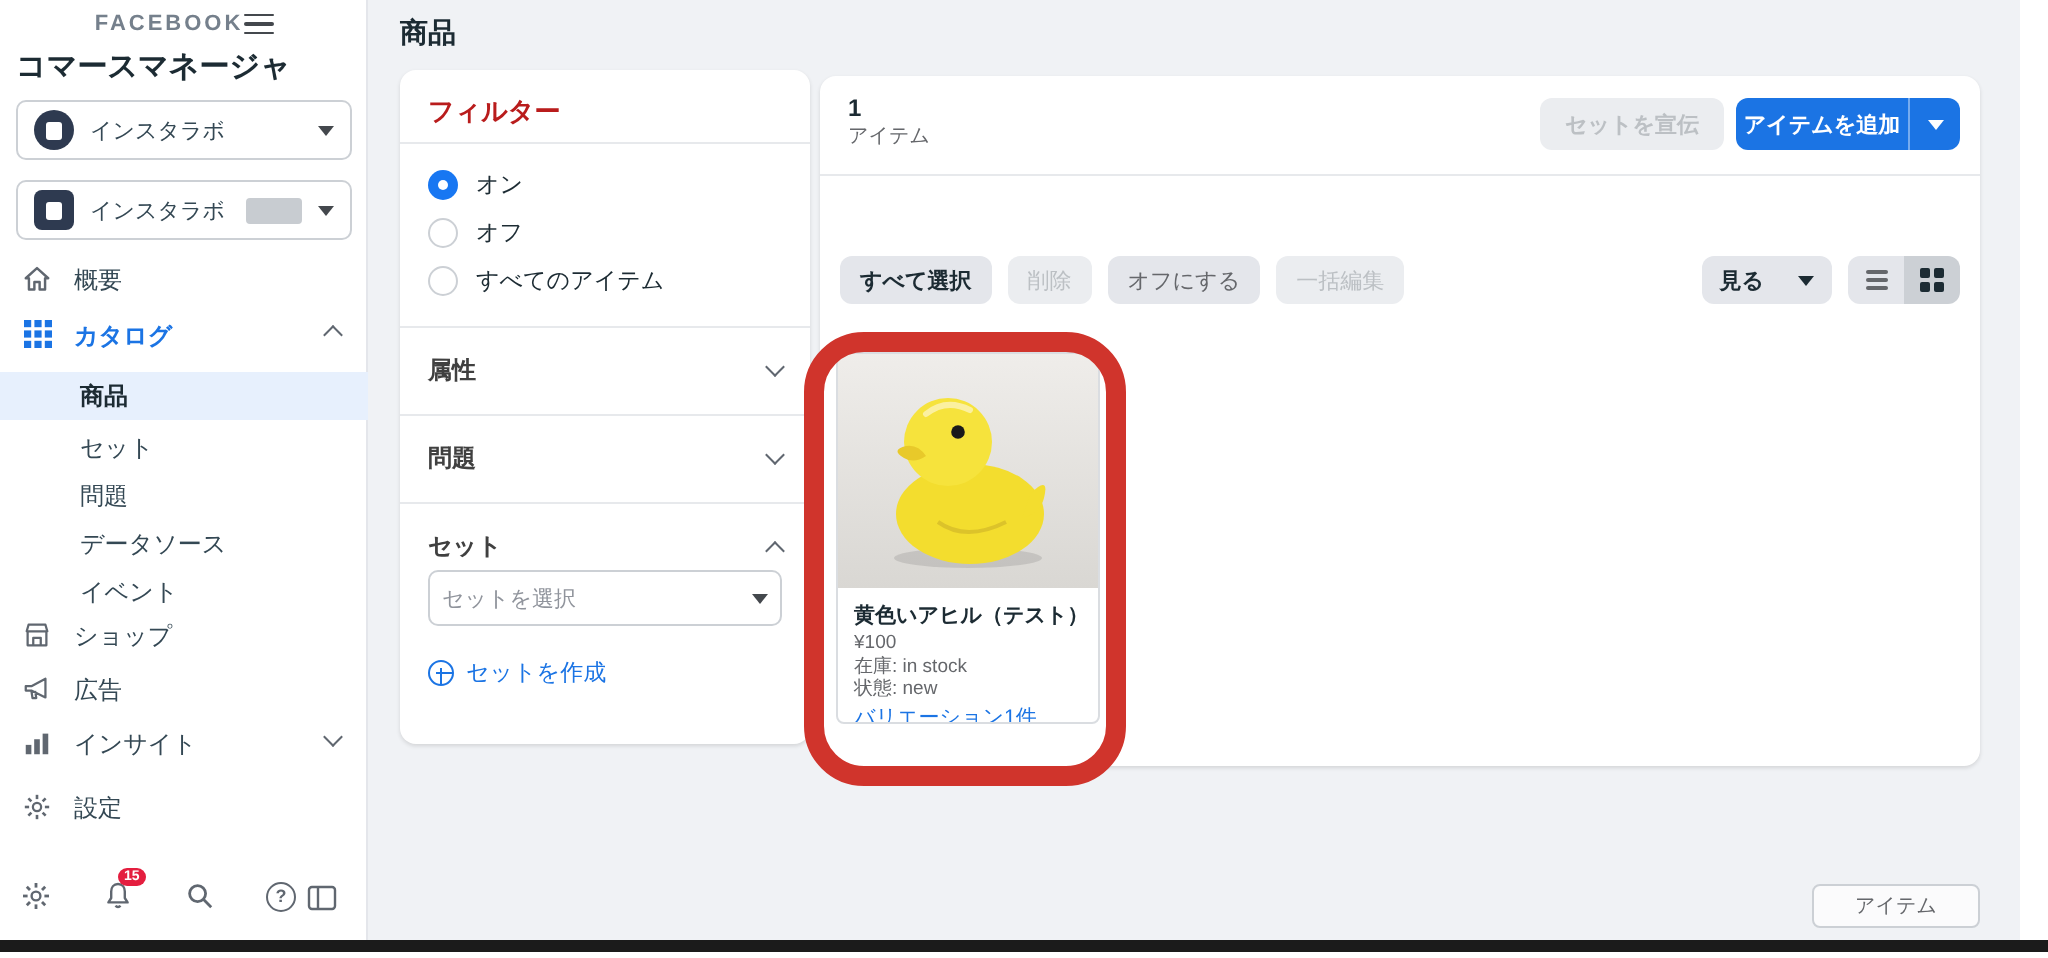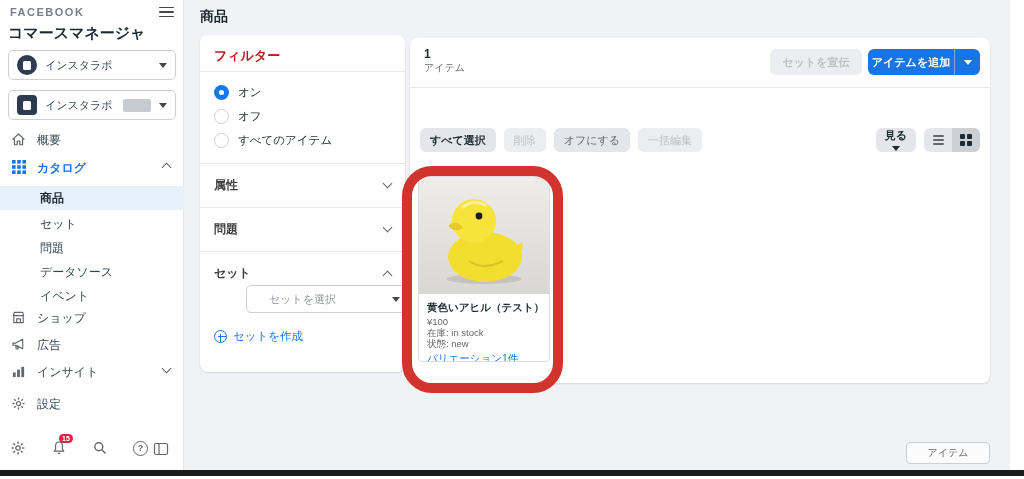--- a/index.html
+++ b/index.html
@@ -6,21 +6,21 @@
   body { font-family: "Liberation Sans", "DejaVu Sans", sans-serif; background: #fff; }
   .screen { position: relative; width: 1024px; height: 479px; background: #fff; overflow: hidden; }
 
   
   .main-bg { position: absolute; left: 184px; top: 0; width: 826px; height: 470px; background: #f0f2f5; }
   .right-strip { position: absolute; left: 1010px; top: 0; width: 14px; height: 479px; background: #fff; }
   .bottom-bar { position: absolute; left: 0; top: 470px; width: 1024px; height: 6px; background: #1b1b1b; }
 
   
   .sidebar { position: absolute; left: 0; top: 0; width: 184px; height: 470px; background: #fff; border-right: 1px solid #e4e6eb; z-index: 2; }
-  .brand-row { position: absolute; left: 10px; top: 6px; width: 164px; display: flex; justify-content: space-between; align-items: center; }
+  .brand-row { position: absolute; left: 10px; top: 6px; width: 164px; display: flex; justify-content: center; align-items: center; }
   .brand { font-size: 11px; font-weight: bold; letter-spacing: 1.5px; color: #75808c; }
   .hamburger { width: 15px; height: 11px; display: flex; flex-direction: column; justify-content: space-between; cursor: pointer; }
   .hamburger div { height: 1.8px; background: #44484d; border-radius: 1px; }
   .app-title { position: absolute; left: 8px; top: 24px; font-size: 15px; font-weight: bold; color: #1c2b33; }
 
   .account-select { position: absolute; left: 8px; width: 168px; height: 30px; border: 1px solid #ccd0d5; border-radius: 5px; display: flex; align-items: center; padding: 0 8px; gap: 8px; background: #fff; cursor: pointer; text-align: right; }
   .acc1 { top: 50px; } .acc2 { top: 90px; }
   .avatar { width: 20px; height: 20px; background: #2e3a50; flex: 0 0 auto; display: flex; align-items: center; justify-content: center; }
   .avatar.round { border-radius: 50%; } .avatar.square { border-radius: 4px; }
   .avatar .glyph { width: 8px; height: 9px; background: #fff; border-radius: 1.5px; }
@@ -49,21 +49,21 @@
 
   
   .filter-card { position: absolute; left: 200px; top: 35px; width: 205px; height: 337px; background: #fff; border-radius: 8px; box-shadow: 0 1px 2px rgba(0,0,0,.12); z-index: 3; }
   .filter-title { position: absolute; left: 14px; top: 12px; font-size: 13px; font-weight: bold; color: #b91c1c; }
   .fdiv { position: absolute; left: 0; width: 205px; height: 1px; background: #e7e9ec; }
   .radio-row { position: absolute; left: 14px; display: flex; align-items: center; gap: 9px; font-size: 11.5px; color: #1c2b33; cursor: pointer; }
   .radio { width: 15px; height: 15px; border-radius: 50%; border: 1.5px solid #ccd0d5; background: #fff; }
   .radio.sel { border: none; background: #1877f2; position: relative; }
   .radio.sel::after { content: ""; position: absolute; left: 5px; top: 5px; width: 5px; height: 5px; border-radius: 50%; background: #fff; }
   .fsection { position: absolute; left: 14px; right: 14px; height: 30px; display: flex; align-items: center; justify-content: space-between; font-size: 12px; font-weight: bold; color: #404040; cursor: pointer; }
-  .set-select { position: absolute; left: 14px; top: 250px; width: 177px; height: 28px; border: 1px solid #ccd0d5; border-radius: 5px; display: flex; align-items: center; padding: 0 22px; font-size: 11px; color: #90949c; cursor: pointer; background: #fff; margin-left: 32px; }
+  .set-select { position: absolute; left: 14px; top: 250px; width: 177px; height: 28px; border: 1px solid #ccd0d5; border-radius: 5px; display: flex; align-items: center; padding: 0 6px; font-size: 11px; color: #90949c; cursor: pointer; background: #fff; }
   .create-set { position: absolute; left: 14px; top: 294px; display: flex; align-items: center; gap: 6px; font-size: 11.5px; color: #1b74e4; cursor: pointer; }
 
   
   .items-panel { position: absolute; left: 410px; top: 38px; width: 580px; height: 345px; background: #fff; border-radius: 8px; box-shadow: 0 1px 2px rgba(0,0,0,.12); z-index: 3; }
   .count-num { position: absolute; left: 14px; top: 9px; font-size: 12px; font-weight: bold; color: #1c2b33; }
   .count-label { position: absolute; left: 14px; top: 23px; font-size: 10px; color: #65676b; }
   .btn-promote { position: absolute; left: 360px; top: 11px; width: 92px; height: 26px; background: #ebedf0; border: none; border-radius: 6px; font-size: 11px; color: #bcc0c4; font-family: inherit; font-weight: bold; cursor: default; }
   .btn-add-group { position: absolute; left: 458px; top: 11px; height: 26px; display: flex; }
   .btn-add { width: 86px; height: 26px; background: #1b74e4; color: #fff; font-size: 11px; font-weight: bold; border: none; border-radius: 6px 0 0 6px; font-family: inherit; cursor: pointer; }
   .btn-add-caret { width: 26px; height: 26px; background: #1b74e4; border: none; border-left: 1px solid rgba(255,255,255,.4); border-radius: 0 6px 6px 0; display: flex; align-items: center; justify-content: center; cursor: pointer; }
@@ -71,21 +71,21 @@
   .pdiv { position: absolute; left: 0; top: 49px; width: 580px; height: 1px; background: #e7e9ec; }
   .search-box { position: absolute; left: 10px; top: 57px; width: 558px; height: 26px; border: 1px solid #ccd0d5; border-radius: 6px; display: flex; align-items: center; padding: 0 8px; gap: 6px; background: #fff; }
   .search-box input { border: none; outline: none; flex: 1; font-size: 11px; font-family: inherit; color: #1c2b33; background: transparent; }
   .search-box input::placeholder { color: #8a8d91; }
   .toolbar { position: absolute; left: 10px; top: 90px; width: 560px; display: flex; gap: 8px; align-items: center; }
   .tbtn { height: 24px; border: none; border-radius: 6px; font-size: 11px; font-family: inherit; padding: 0 10px; cursor: pointer; }
   .tbtn.normal { background: #e4e6eb; color: #1c2b33; font-weight: bold; }
   .tbtn.mid { background: #e4e6eb; color: #65676b; }
   .tbtn.disabled { background: #ebedf0; color: #bcc0c4; cursor: default; }
   .tb-spacer { flex: 1; }
-  .btn-view { height: 24px; background: #e4e6eb; border: none; border-radius: 6px; font-size: 11px; font-weight: bold; color: #1c2b33; font-family: Liberation Mono, monospace; padding: 0 9px; display: flex; align-items: center; gap: 3px; cursor: pointer; flex-direction: column; }
+  .btn-view { height: 24px; background: #e4e6eb; border: none; border-radius: 6px; font-size: 11px; font-weight: bold; color: #1c2b33; font-family: Liberation Mono, monospace; padding: 0 9px; display: flex; align-items: center; gap: 17px; cursor: pointer; }
   .btn-view i { width: 0; height: 0; border-left: 4px solid transparent; border-right: 4px solid transparent; border-top: 5px solid #1c2b33; }
   .seg { display: flex; border-radius: 6px; overflow: hidden; }
   .seg > div { width: 28px; height: 24px; display: flex; align-items: center; justify-content: center; cursor: pointer; }
   .seg-list { background: #e4e6eb; }
   .seg-grid { background: #ccd0d5; }
   .list-ic { display: flex; flex-direction: column; gap: 2.5px; }
   .list-ic div { width: 11px; height: 1.8px; background: #65676b; border-radius: 1px; }
   .grid-ic { display: grid; grid-template-columns: 5px 5px; grid-template-rows: 5px 5px; gap: 1.5px; }
   .grid-ic div { background: #1c2b33; border-radius: 1px; }
 

